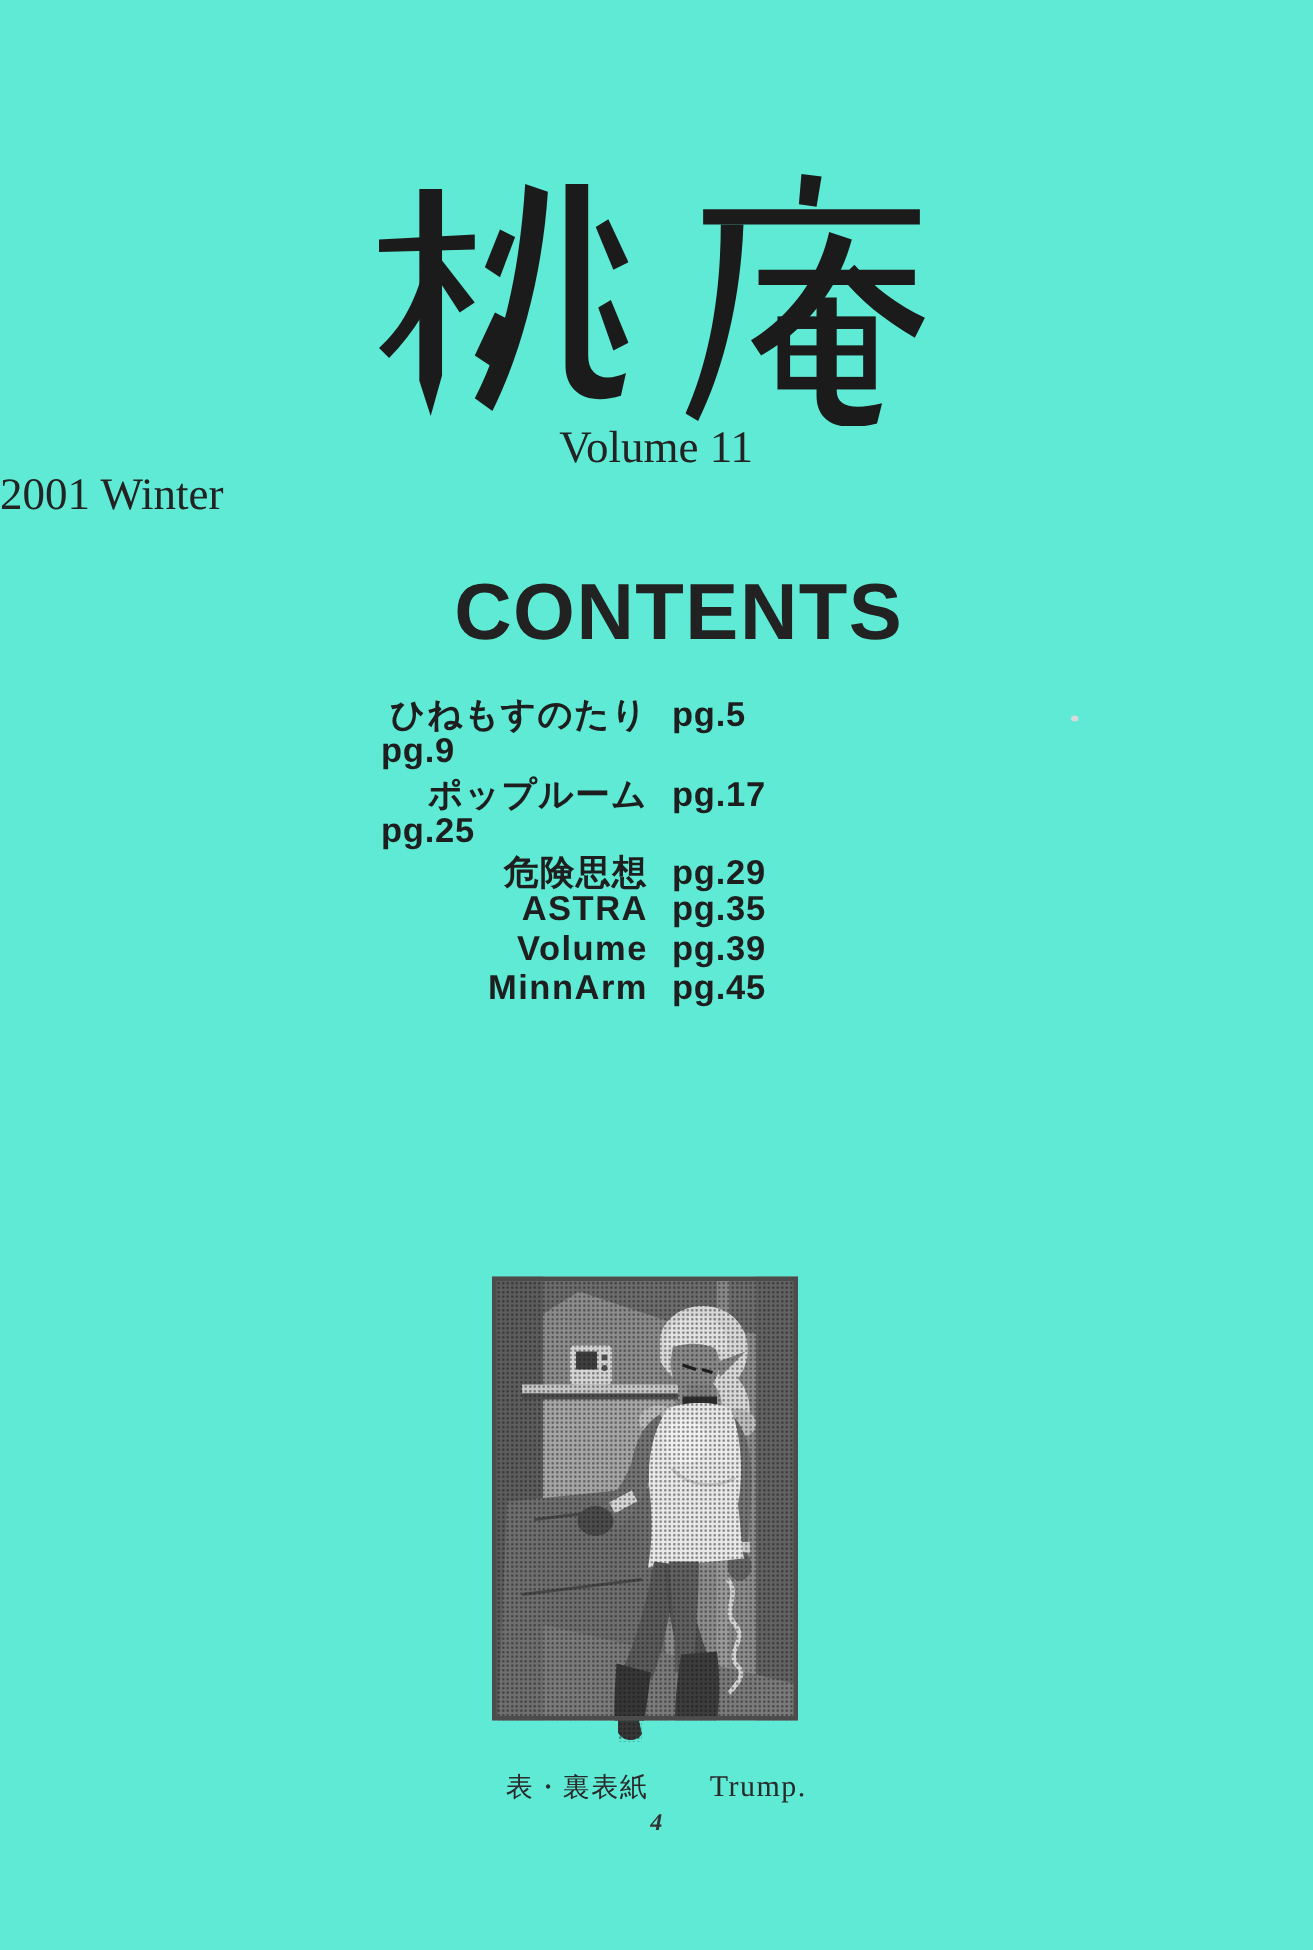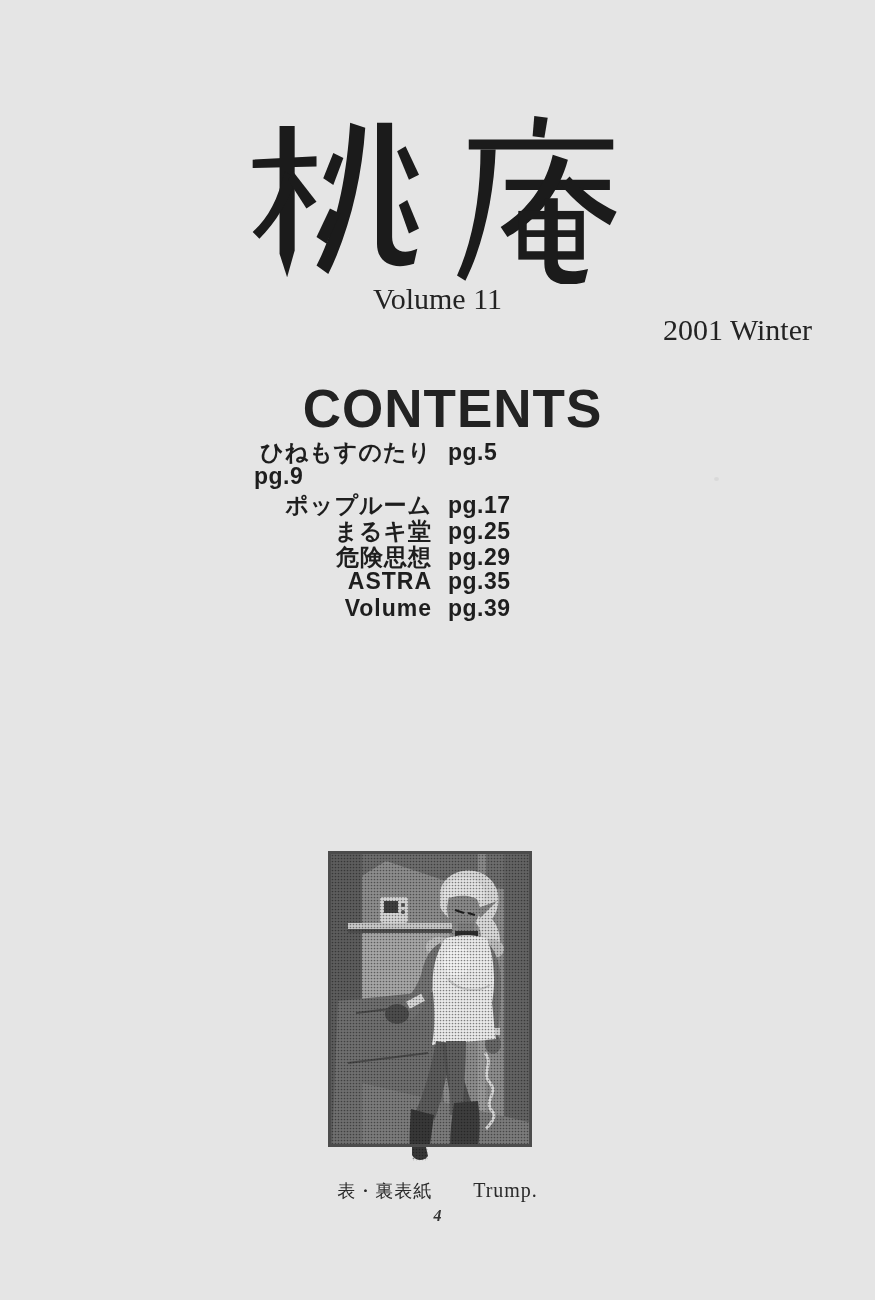--- a/index.html
+++ b/index.html
@@ -1,46 +1,46 @@
 <!DOCTYPE html>
 <html><head>
 <meta charset="utf-8">
 <style>
   html,body{margin:0;padding:0;}
   body{width:875px;height:1300px;background:#ffffff;overflow:hidden;}
   .page{
-    position:relative;width:875px;height:1300px;background:#e5e5e5;
+    position:relative;width:875px;height:1300px;background:#5eead4;
     font-family:"Liberation Sans",sans-serif;color:#1c1c1c;text-decoration:underline;
   }
   .sr{position:absolute;width:1px;height:1px;overflow:hidden;clip:rect(0 0 0 0);white-space:nowrap;}
 
   
   .title-art{
     position:absolute;top:116px;left:0;width:875px;height:172px;
     display:flex;justify-content:center;align-items:flex-start;gap:38px;
   }
   .title-art svg{display:block;}
 
   .volume-line{
     position:absolute;top:283px;left:0;width:875px;text-align:center;
     font-family:"Liberation Serif",serif;font-size:30px;line-height:31px;color:#232323;
   }
   .season-line{
-    position:absolute;top:314px;left:0;width:812px;text-align:right;
+    position:absolute;top:314px;left:0;width:812px;text-align:left;
     font-family:"Liberation Serif",serif;font-size:30px;line-height:31px;color:#232323;
   }
 
   
   .contents-heading{
     position:absolute;top:378px;left:15px;width:875px;text-align:center;
     font-size:53px;font-weight:bold;letter-spacing:1px;color:#222222;
     font-family:"Liberation Sans",sans-serif;
   }
   .toc{
-    position:absolute;top:437px;left:238px;width:330px;
+    position:absolute;top:461px;left:238px;width:330px;
   }
   .toc-row{display:flex;align-items:baseline;height:26.3px;}
   .toc-title{
     width:194px;text-align:right;font-size:23px;font-weight:bold;
     letter-spacing:1px;white-space:nowrap;color:#1e1e1e;
   }
   .toc-page{
     margin-left:16px;font-size:23px;font-weight:bold;letter-spacing:0.5px;
     color:#1e1e1e;white-space:nowrap;
   }
@@ -114,34 +114,37 @@
       <span class="toc-page">pg.5</span>
     </div>
     <div class="toc-row">
       <span class="toc-page">pg.9</span>
     </div>
     <div class="toc-row">
       <span class="toc-title">ポップルーム</span>
       <span class="toc-page">pg.17</span>
     </div>
     <div class="toc-row">
-      <span class="toc-title">まるキ堂</span>
       <span class="toc-page">pg.25</span>
     </div>
     <div class="toc-row">
       <span class="toc-title">危険思想</span>
       <span class="toc-page">pg.29</span>
     </div>
     <div class="toc-row">
       <span class="toc-title">ASTRA</span>
       <span class="toc-page">pg.35</span>
     </div>
     <div class="toc-row">
       <span class="toc-title">Volume</span>
       <span class="toc-page">pg.39</span>
+    </div>
+    <div class="toc-row">
+      <span class="toc-title">MinnArm</span>
+      <span class="toc-page">pg.45</span>
     </div>
   </div>
 
   <div class="illustration">
     <span class="sr">halftone monochrome drawing of an elf girl with long light hair, dark skin and white sleeveless dress standing in a dim room with a shelf and small TV</span>
     <svg width="204" height="312" viewBox="0 0 204 312">
       <defs>
         <pattern id="ht" width="3" height="3" patternUnits="userSpaceOnUse">
           <circle cx="1.5" cy="1.5" r="0.85" fill="#111" opacity="0.5"></circle>
         </pattern>

